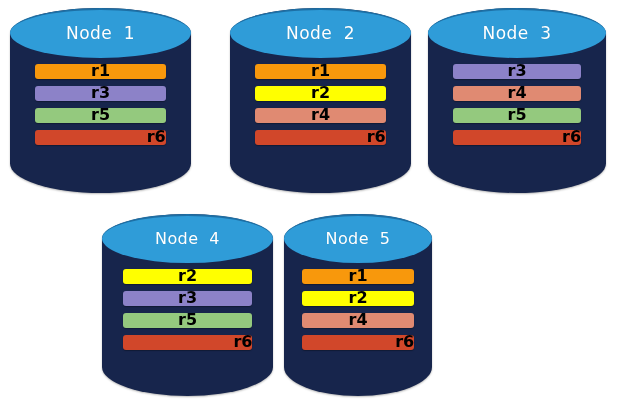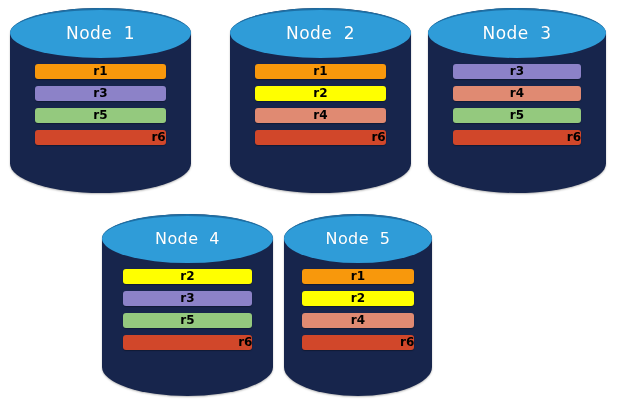--- a/index.html
+++ b/index.html
@@ -80,21 +80,21 @@
     flex-direction: column;
   }
 
   .replica {
     height: 15px;
     margin-bottom: 7px;
     border-radius: 3px;
     display: flex;
     align-items: center;
     justify-content: center;
-    font-size: 12px;
+    font-size: 16px;
     font-weight: bold;
     color: #000000;
     line-height: 1;
     box-shadow: 0 1px 1px rgba(0,0,0,0.30);
   }
   .replica:last-child { margin-bottom: 0; justify-content: flex-end; }
 
   
   .n1 { left: 10px;  top: 8px;   width: 181px; height: 185px; }
   .n2 { left: 230px; top: 8px;   width: 181px; height: 185px; }

